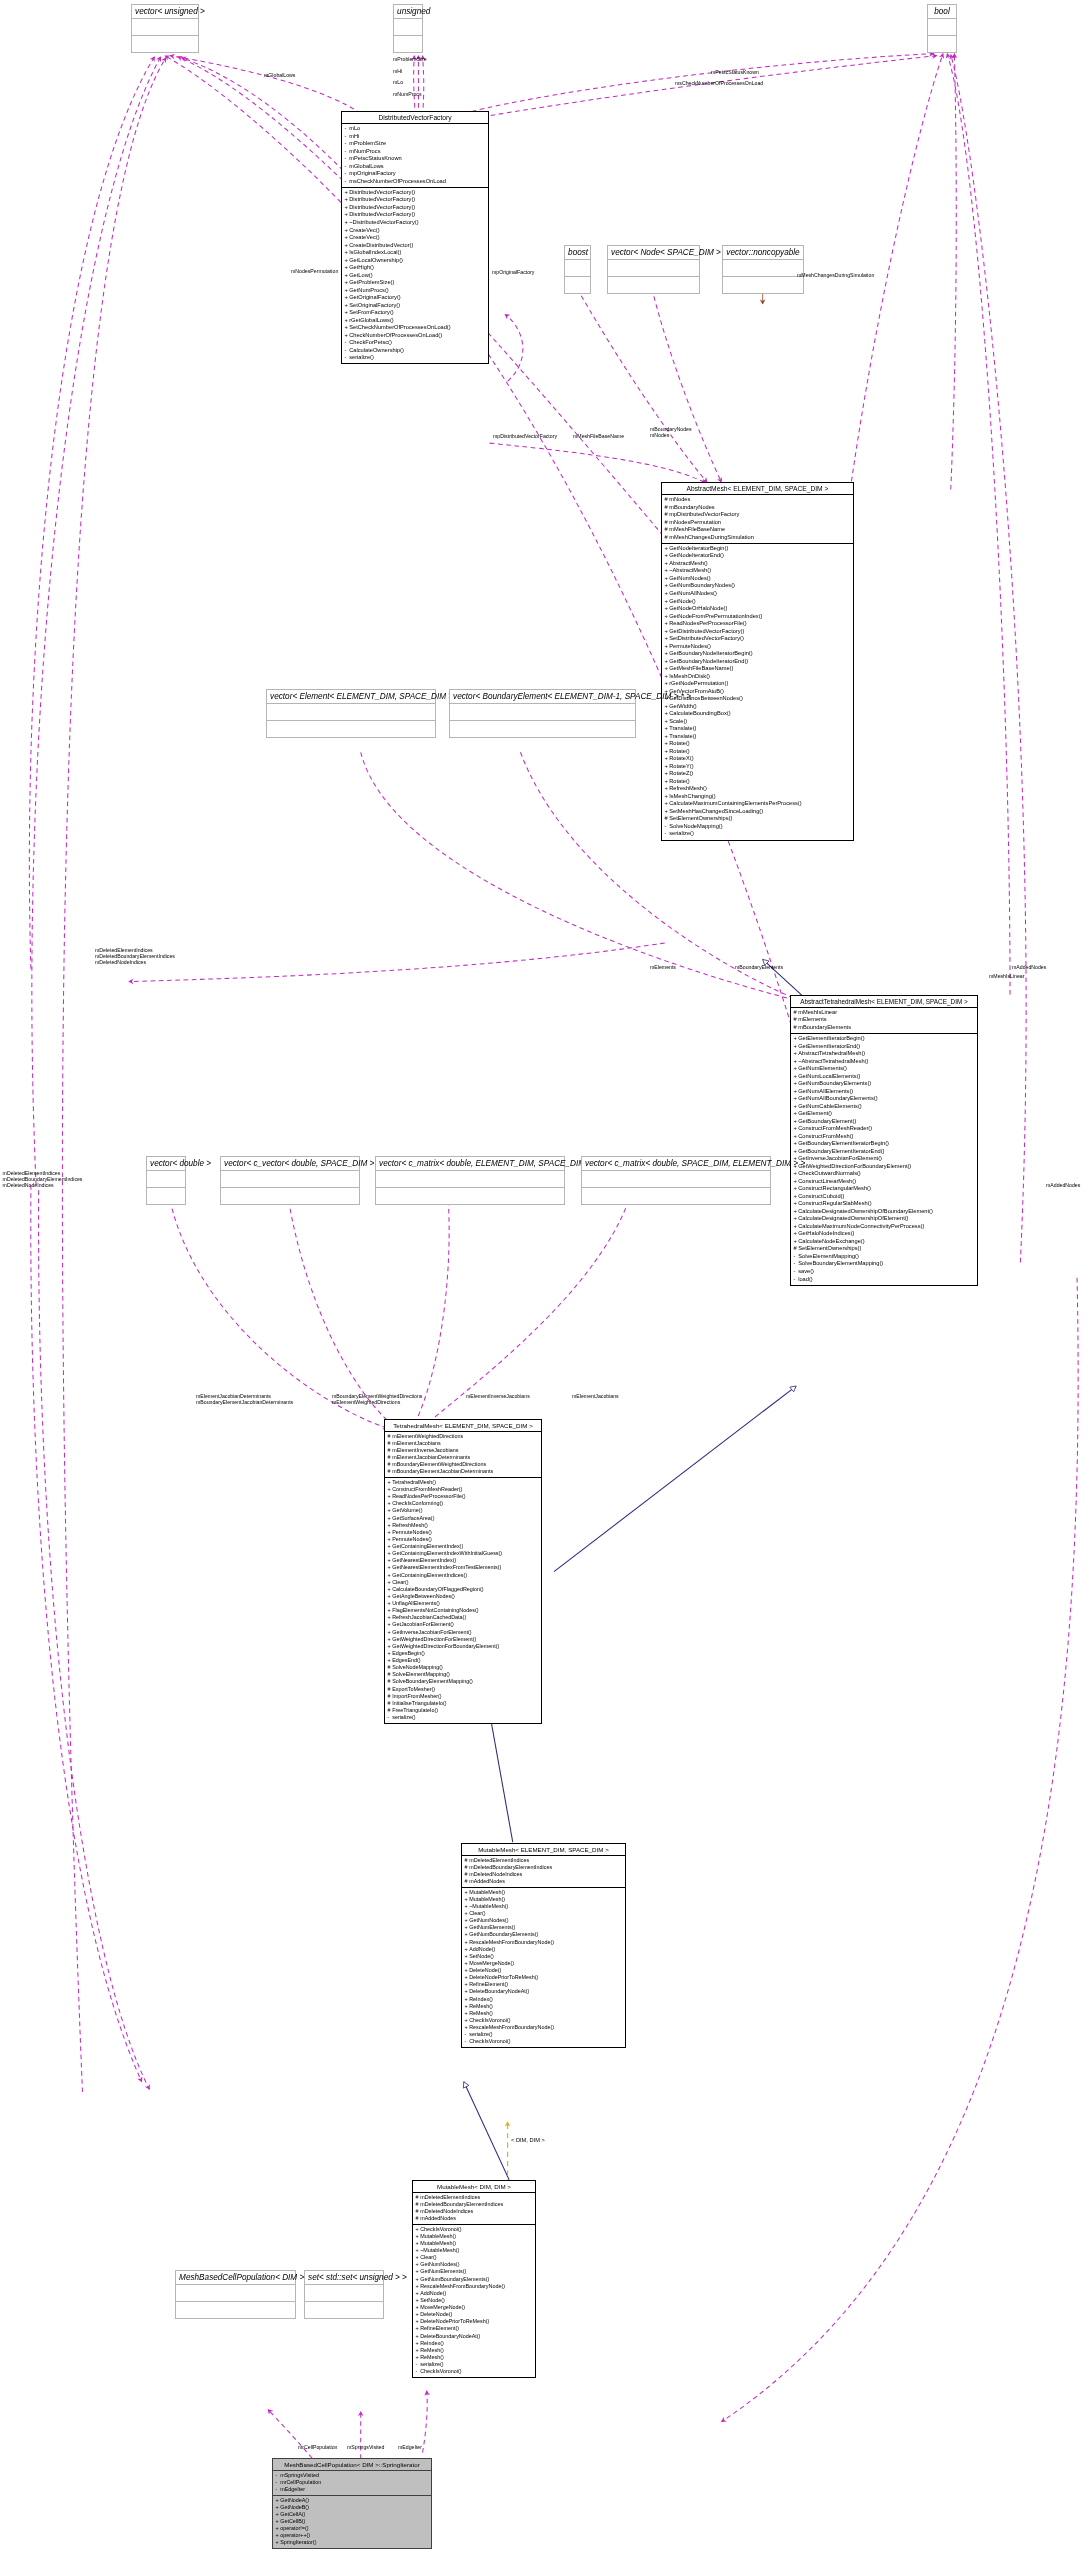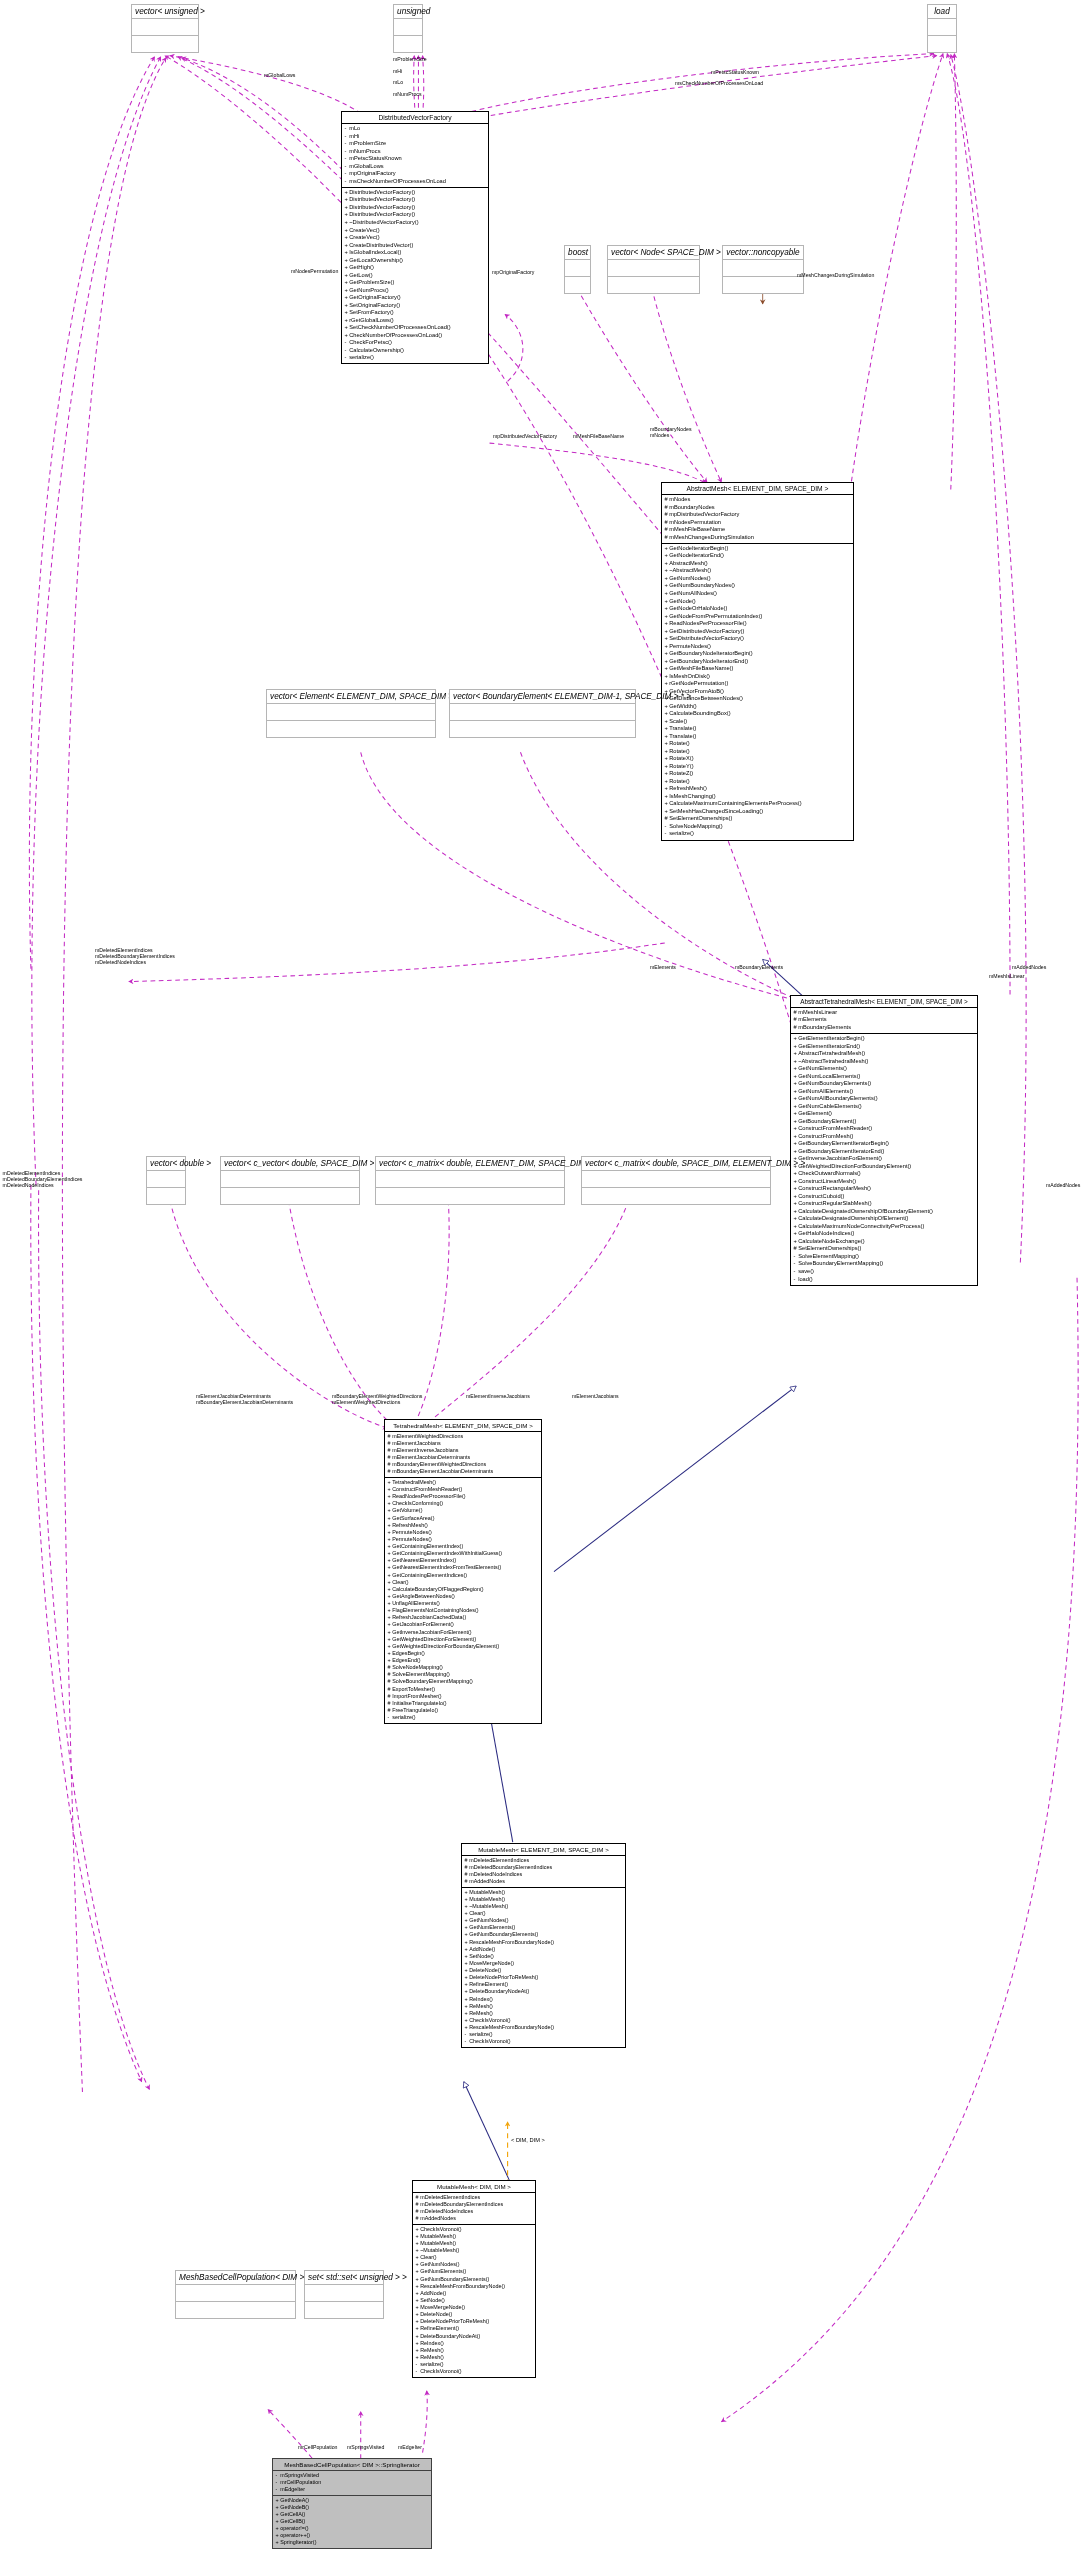--- a/index.html
+++ b/index.html
@@ -156,21 +156,21 @@
     <div class="ops"></div>
   </div>
 
   <div class="node thin stub" style="left:393px;top:4.1px;width:30px;">
     <div class="title">unsigned</div>
     <div class="attrs"></div>
     <div class="ops"></div>
   </div>
 
   <div class="node thin stub" style="left:927px;top:4.1px;width:30px;">
-    <div class="title">load</div>
+    <div class="title">bool</div>
     <div class="attrs"></div>
     <div class="ops"></div>
   </div>
 
   <div class="node" style="left:341px;top:111px;width:148px;font-size:5.7px;">
     <div class="title" style="font-size:6.7px;">DistributedVectorFactory</div>
     <div class="attrs" id="dvf-attrs">
         <div class="row"><span class="vis">-</span><span>mLo</span></div>
         <div class="row"><span class="vis">-</span><span>mHi</span></div>
         <div class="row"><span class="vis">-</span><span>mProblemSize</span></div>

